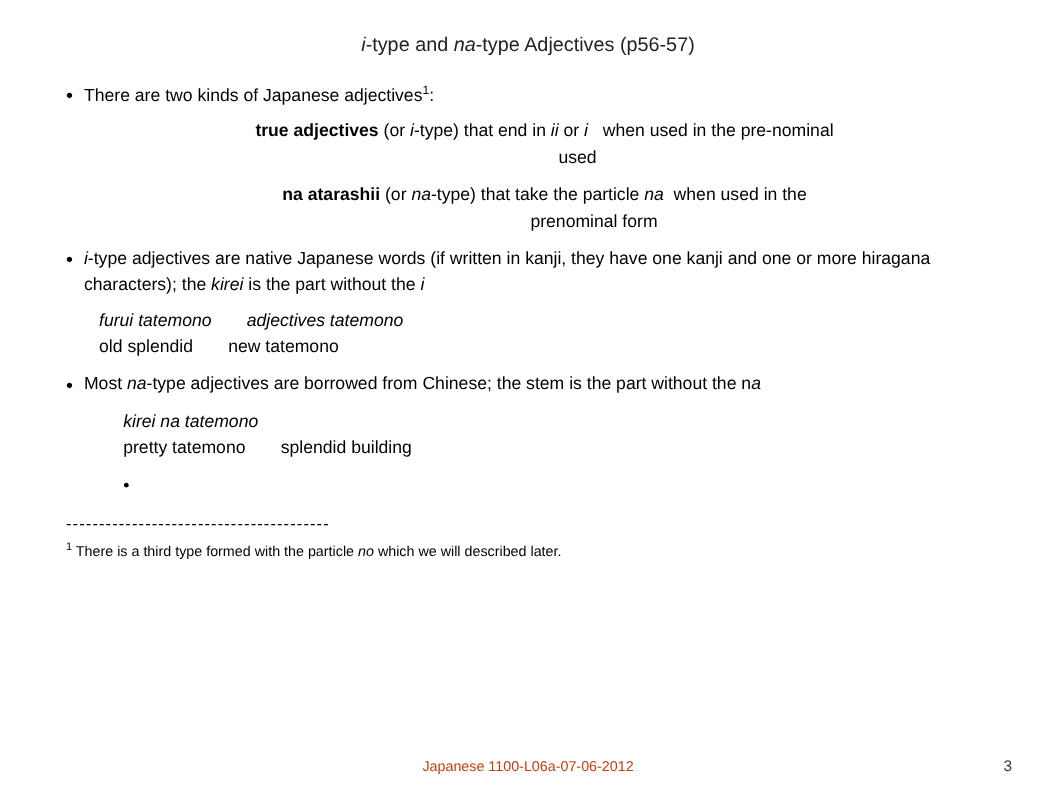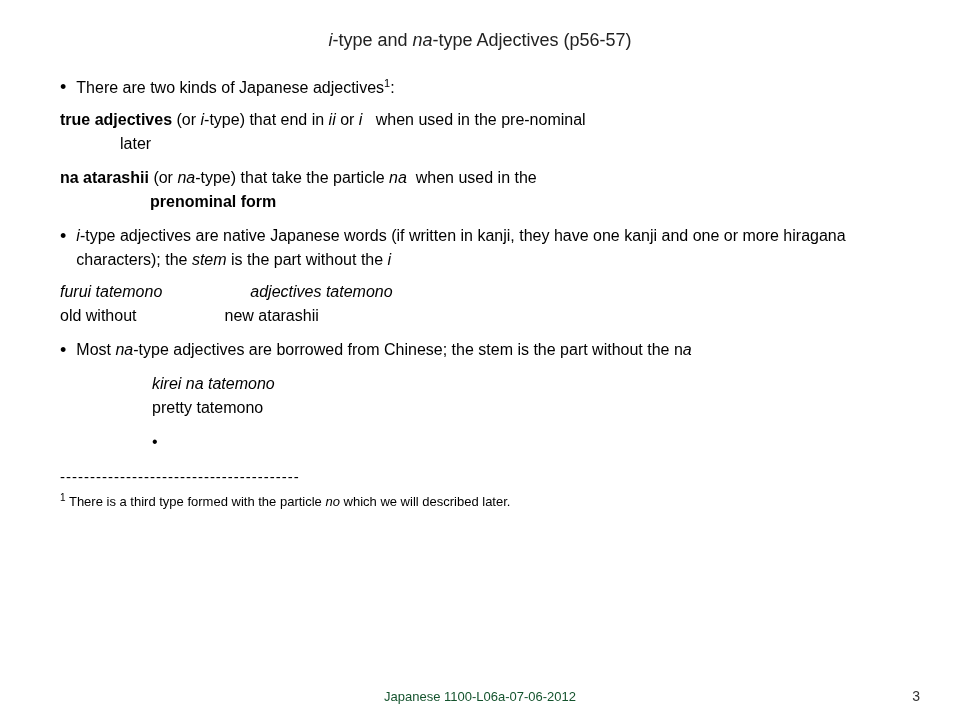--- a/index.html
+++ b/index.html
@@ -41,59 +41,61 @@
       margin-right: 10px;
       font-size: 18px;
       line-height: 1.4;
       flex-shrink: 0;
     }
     .bullet-content {
       flex: 1;
       line-height: 1.5;
     }
     .indented {
+      margin-left: 30px;
       margin-bottom: 10px;
       line-height: 1.5;
+      text-align: center;
     }
     .indented2 {
-      margin-left: 92px;
+      margin-left: 52px;
       margin-bottom: 10px;
       line-height: 1.5;
     }
     .bold {
       font-weight: bold;
     }
     em {
       font-style: italic;
     }
     .italic {
       font-style: italic;
     }
     .japanese-words {
       display: flex;
-      gap: 88px;
+      gap: 32px;
     }
     .footnote {
       font-size: 13px;
       line-height: 1.4;
       margin-top: 6px;
     }
     .footnote sup {
       font-size: 10px;
     }
     .page-footer {
       position: absolute;
       bottom: 16px;
       left: 0;
       right: 0;
       display: flex;
       justify-content: center;
       align-items: center;
       font-size: 13px;
-      color: #14532d;
+      color: #c2410c;
     }
     .page-number {
       position: absolute;
       bottom: 16px;
       right: 40px;
       font-size: 14px;
       color: #333;
     }
     sup {
       font-size: 11px;
@@ -111,59 +113,60 @@
 
   <div class="bullet-item">
     <span class="bullet-dot">•</span>
     <div class="bullet-content">
       <span>There are two kinds of Japanese adjectives<sup>1</sup>:</span>
     </div>
   </div>
 
   <div class="indented">
     <span class="bold">true adjectives</span><span> (or <em>i</em>-type) that end in <em>ii</em> or <em>i</em>&nbsp;&nbsp; when used in the pre-nominal</span><br>
-    <span style="margin-left:60px;">later</span>
+    <span style="margin-left:60px;">used</span>
   </div>
 
   <div class="indented">
     <span class="bold">na atarashii</span><span> (or <em>na</em>-type) that take the particle <em>na</em>&nbsp; when used in the</span><br>
-    <span style="margin-left:90px;font-weight:bold;">prenominal form</span>
+    <span style="margin-left:90px;">prenominal form</span>
   </div>
 
   <div class="bullet-item" style="margin-top:8px;">
     <span class="bullet-dot">•</span>
     <div class="bullet-content">
-      <em>i</em><span>-type adjectives are native Japanese words (if written in kanji, they have one kanji and one or more hiragana characters);  the <em>stem</em> is the part without the <em>i</em></span>
+      <em>i</em><span>-type adjectives are native Japanese words (if written in kanji, they have one kanji and one or more hiragana characters);  the <em>kirei</em> is the part without the <em>i</em></span>
     </div>
   </div>
 
   <div class="indented">
     <div class="japanese-words">
       <span class="italic">furui tatemono</span>
       <span class="italic">adjectives tatemono</span>
     </div>
     <div class="japanese-words">
-      <span>old without</span>
-      <span>new atarashii</span>
+      <span>old splendid</span>
+      <span>new tatemono</span>
     </div>
   </div>
 
   <div class="bullet-item" style="margin-top:8px;">
     <span class="bullet-dot">•</span>
     <div class="bullet-content">
       <span>Most <em>na</em>-type adjectives are borrowed from Chinese; the stem is the part without the n<em>a</em></span>
     </div>
   </div>
 
   <div class="indented2">
     <div class="japanese-words">
       <span class="italic">kirei na tatemono</span>
     </div>
     <div class="japanese-words">
       <span>pretty tatemono</span>
+      <span>splendid building</span>
     </div>
   </div>
 
   <div class="indented2" style="margin-top:8px; display:flex; align-items:flex-start;">
     <span style="margin-right:4px;">•</span>
   </div>
 
   <div style="margin-left:0; margin-top:14px;">
     <div style="font-size:15px; letter-spacing:1px; color:#000;">----------------------------------------</div>
   </div>

